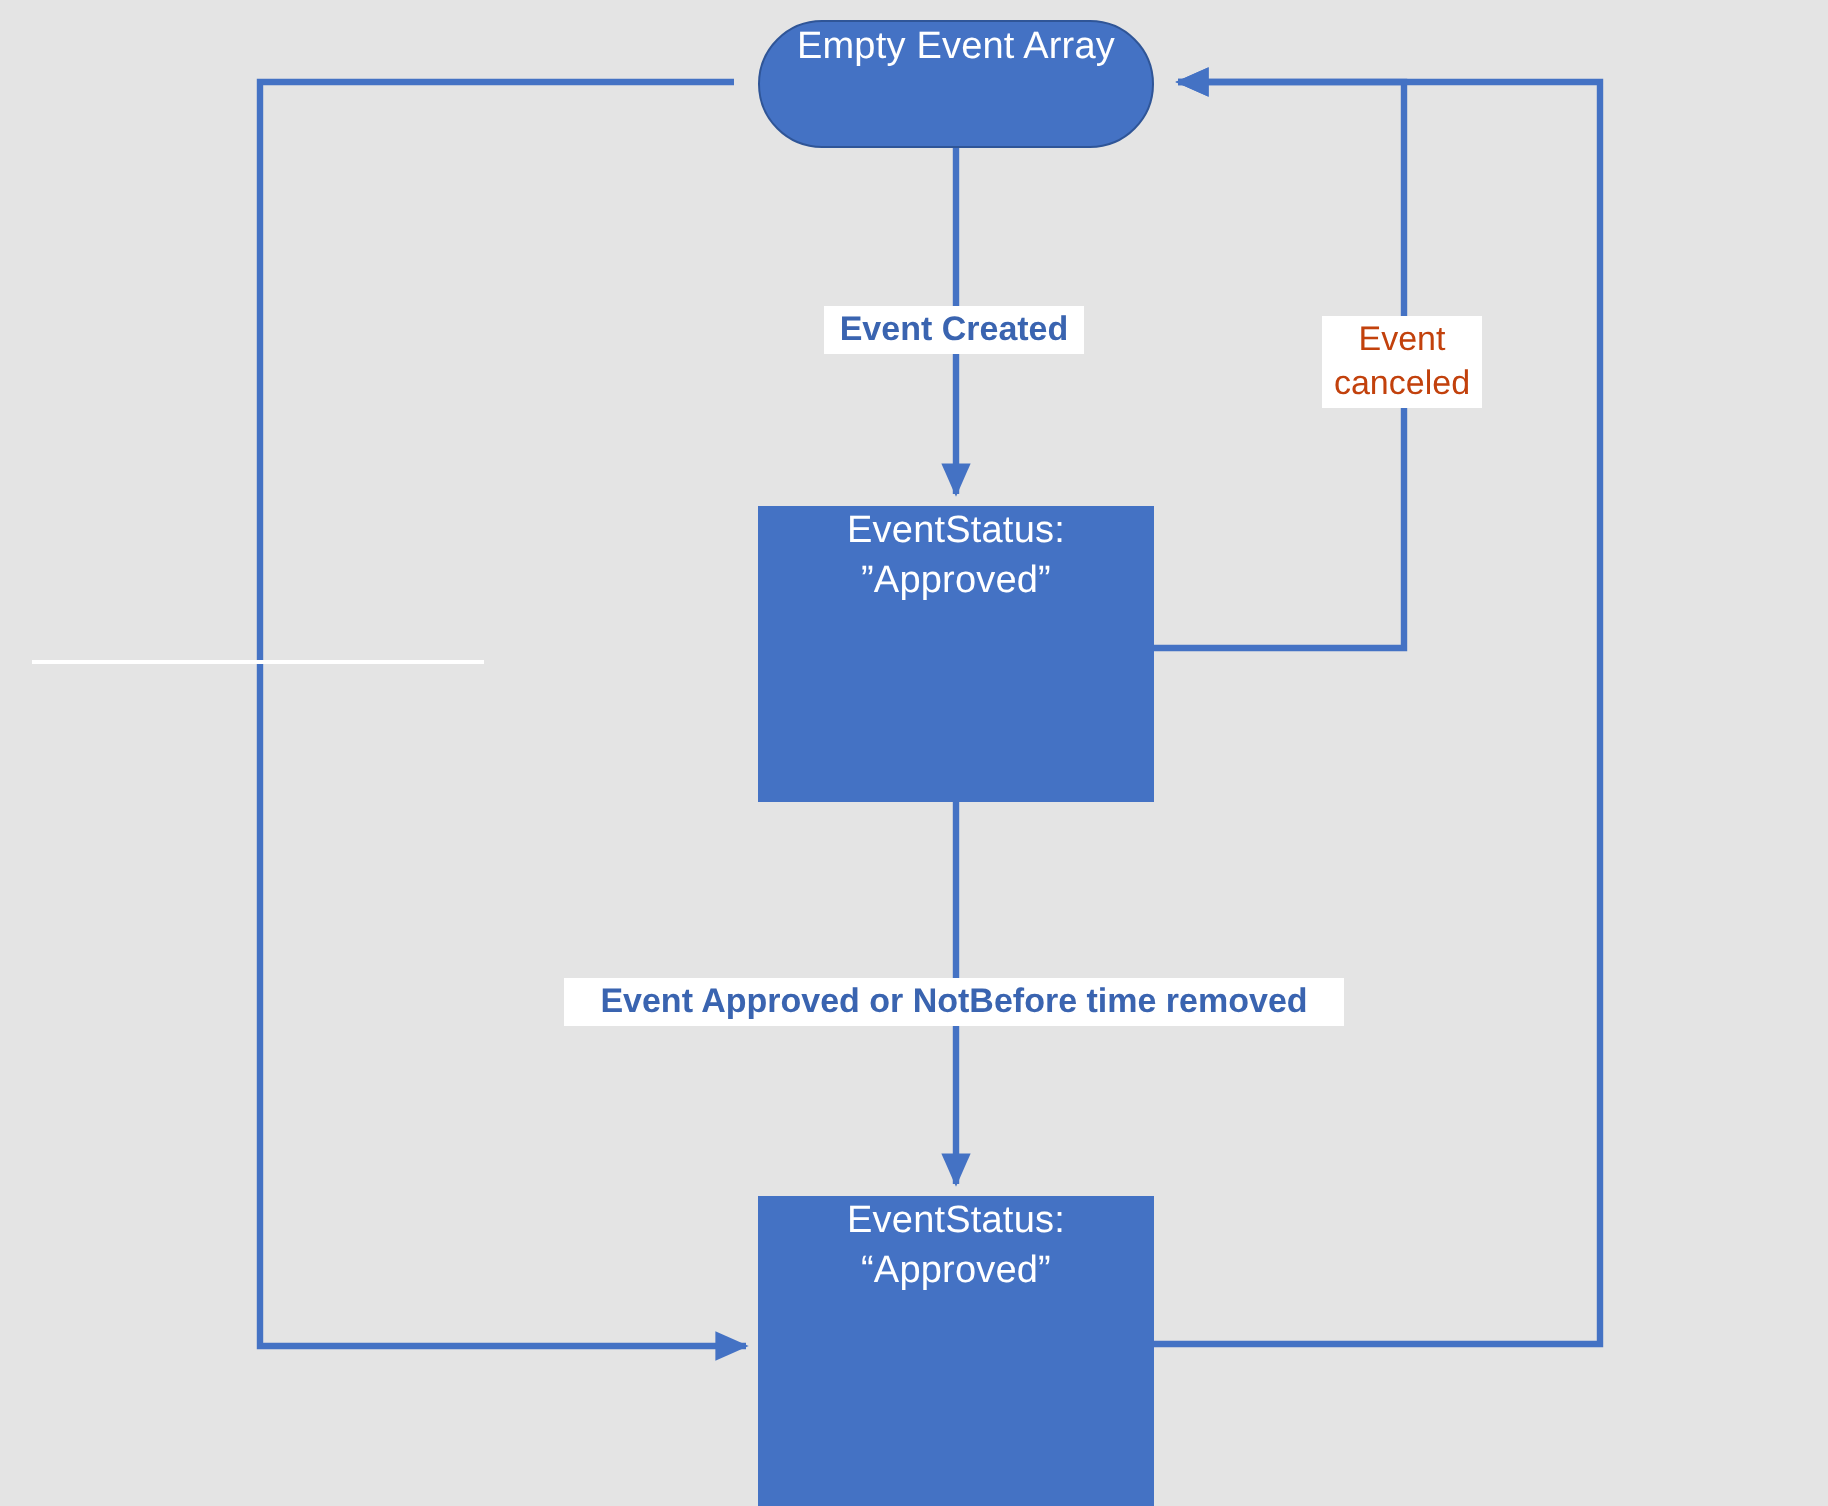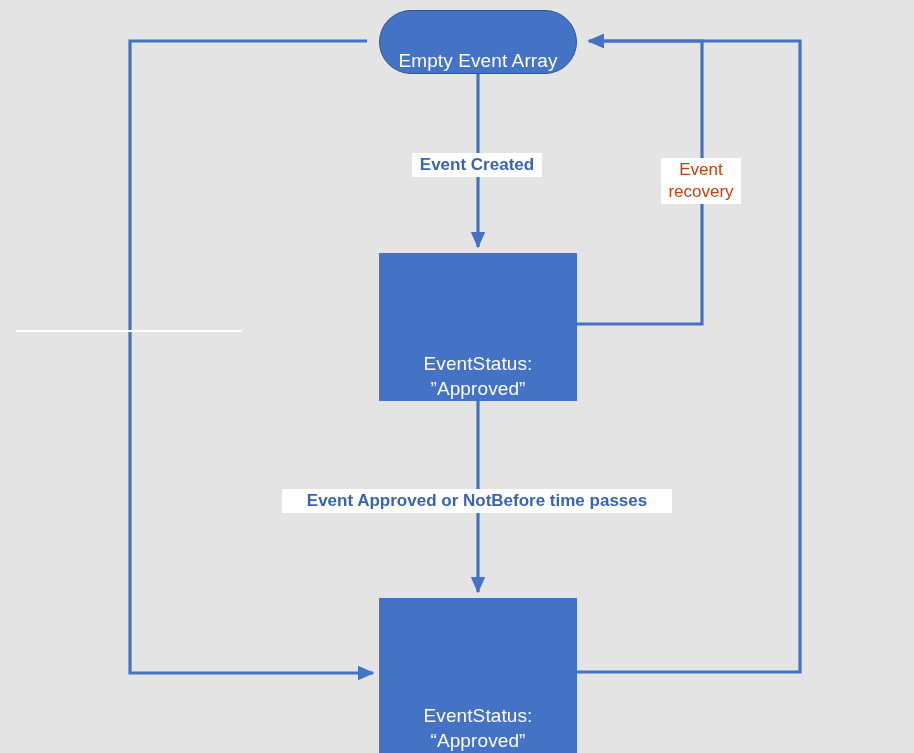--- a/index.html
+++ b/index.html
@@ -28,21 +28,21 @@
   }
 
   
   .node {
     position: absolute;
     background: #4472c4;
     color: #ffffff;
     display: flex;
     flex-direction: column;
     align-items: center;
-    justify-content: flex-end;
+    justify-content: flex-start;
     text-align: center;
     line-height: 1.32;
     font-size: 19px;
     font-weight: 400;
     letter-spacing: .1px;
   }
   .node.oval {
     border-radius: 32px;
     border: 1.4px solid #2f5597;
     box-sizing: border-box;
@@ -113,24 +113,24 @@
     <span class="line">EventStatus:</span>
     <span class="line">“Approved”</span>
   </div>
 
   <div class="edge-label bold" id="lbl-created">
     <span class="line">Event Created</span>
   </div>
 
   <div class="edge-label" id="lbl-canceled">
     <span class="line">Event</span>
-    <span class="line">recovery</span>
+    <span class="line">canceled</span>
   </div>
 
   <div class="edge-label bold" id="lbl-approved">
-    <span class="line">Event Approved or NotBefore time passes</span>
+    <span class="line">Event Approved or NotBefore time removed</span>
   </div>
 
 
   <div class="edge-label" id="lbl-hardware">
   </div>
 
 </div>
 
 </body></html>

